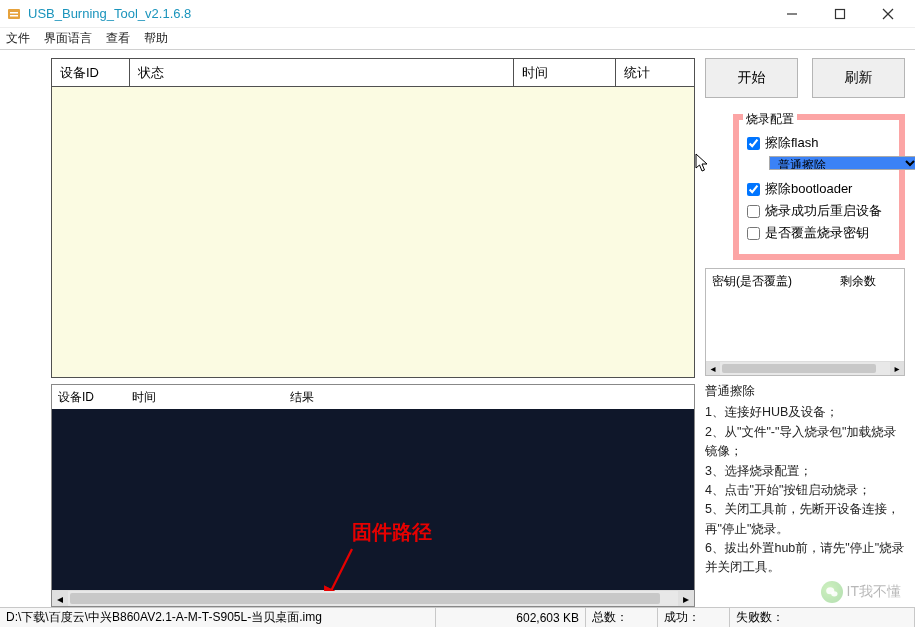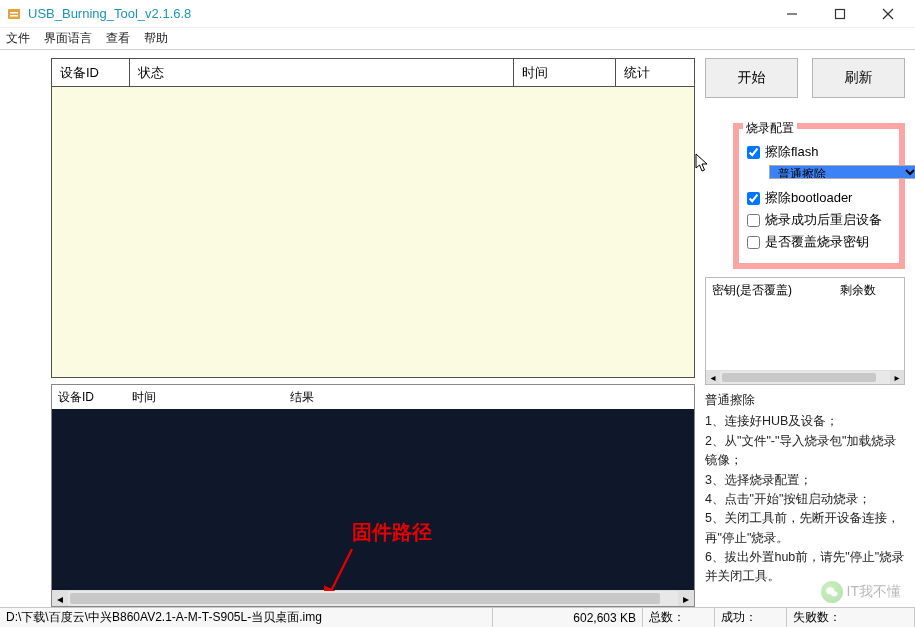--- a/index.html
+++ b/index.html
@@ -125,21 +125,21 @@
     left: 270px;
     top: 138px;
     pointer-events: none;
   }
   .rightpane {
     width: 216px;
     padding: 8px 10px 4px 6px;
     display: flex;
     flex-direction: column;
   }
-  .btnrow { display:flex; gap:14px; margin-bottom:25px; }
+  .btnrow { display:flex; gap:14px; margin-bottom:16px; }
   .winbutton {
     flex:1;
     height: 40px;
     border: 1px solid #b5b5b5;
     background: #efefef;
     display:flex;
     align-items:center;
     justify-content:center;
     font-size: 14px;
     cursor:pointer;
@@ -238,21 +238,21 @@
   }
   .statusbar .cell {
     border-right: 1px solid #c8c8c8;
     padding: 0 6px;
     height:100%;
     display:flex;
     align-items:center;
     white-space: nowrap;
     overflow:hidden;
   }
-  .sb-path { width: 493px; }
+  .sb-path { width: 436px; }
   .sb-size { width: 150px; justify-content:flex-end; }
   .sb-total { width: 72px; }
   .sb-succ { width: 72px; }
   .sb-fail { flex:1; border-right:none; }
   .cursor-arrow {
     position:absolute;
     left: 695px;
     top: 153px;
     pointer-events:none;
     z-index: 50;

